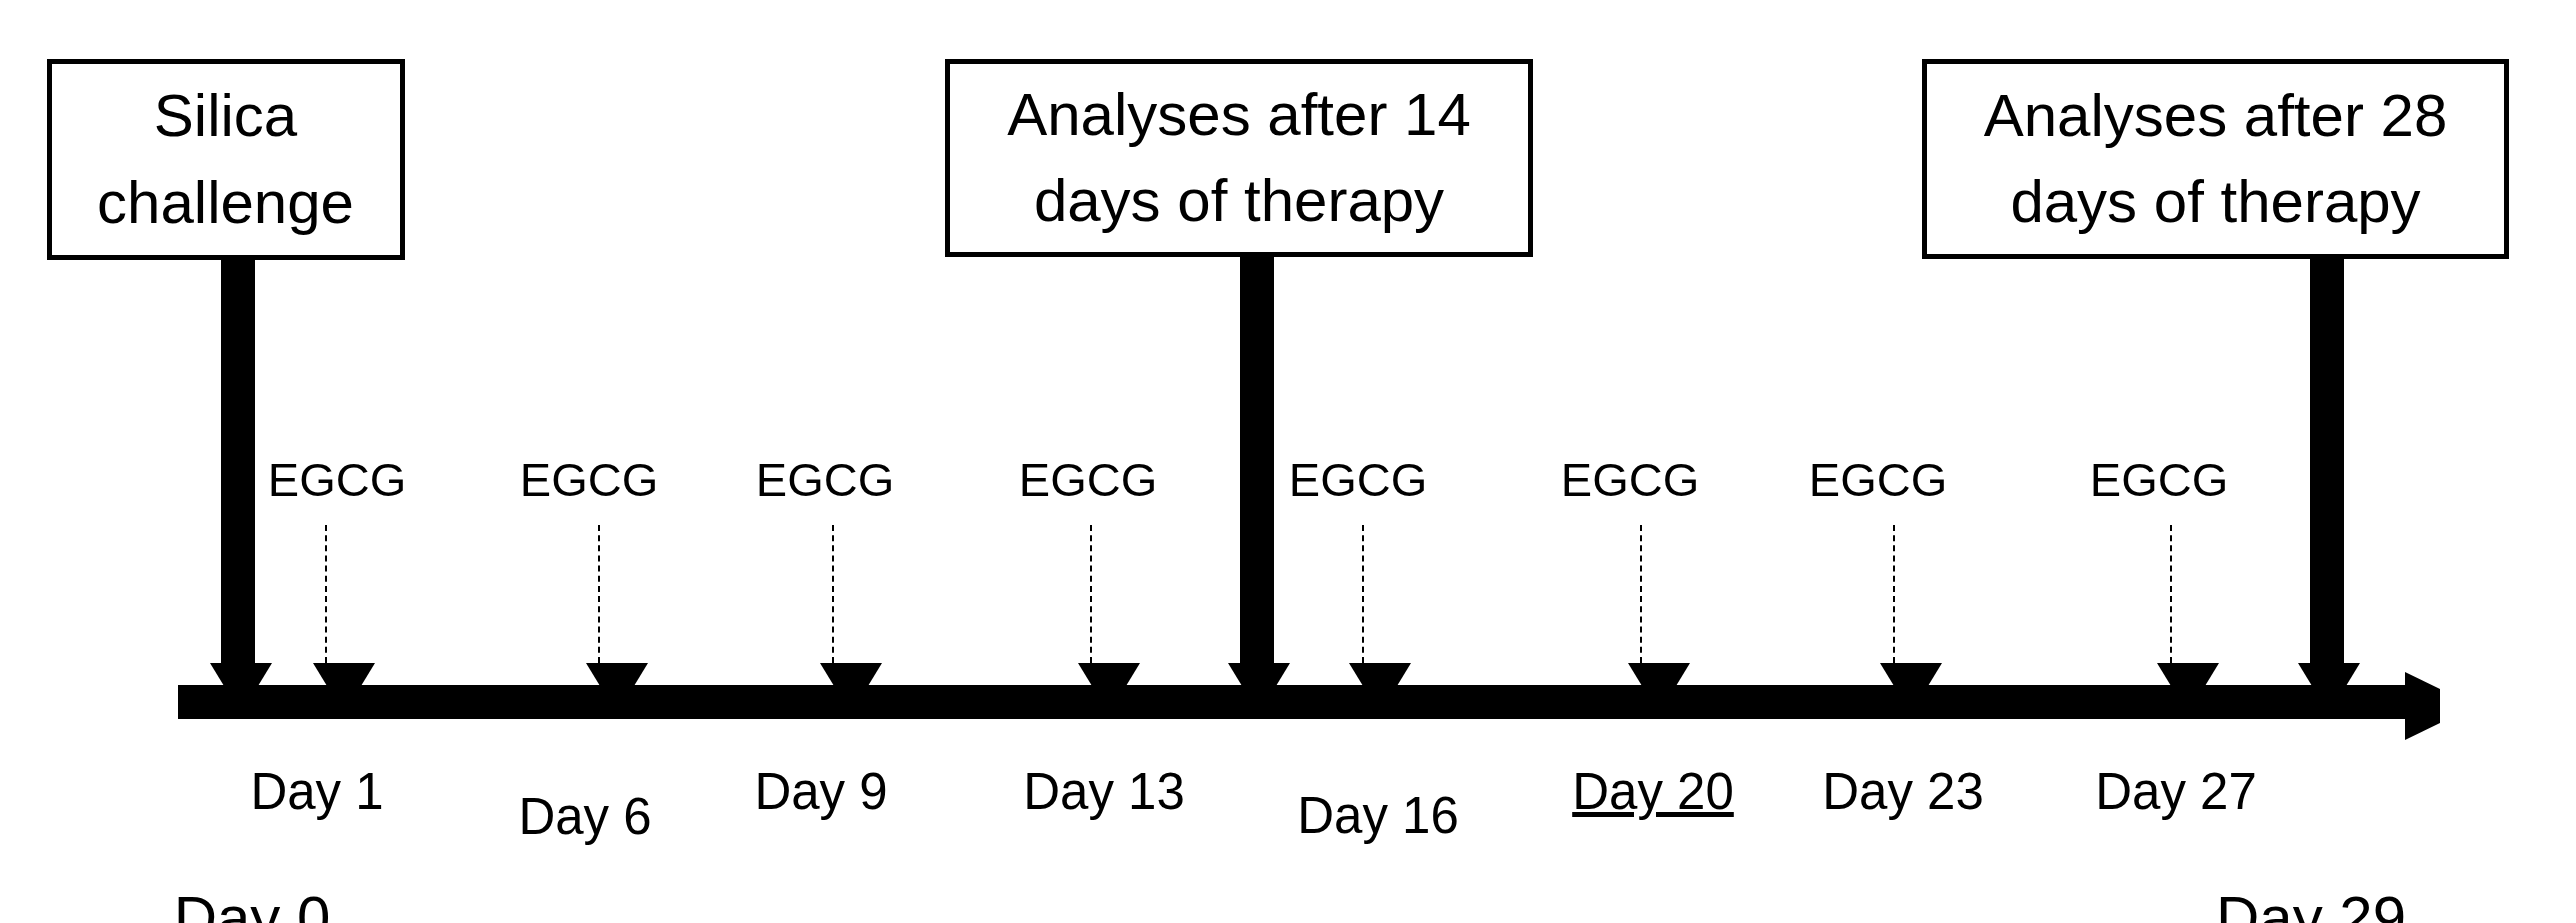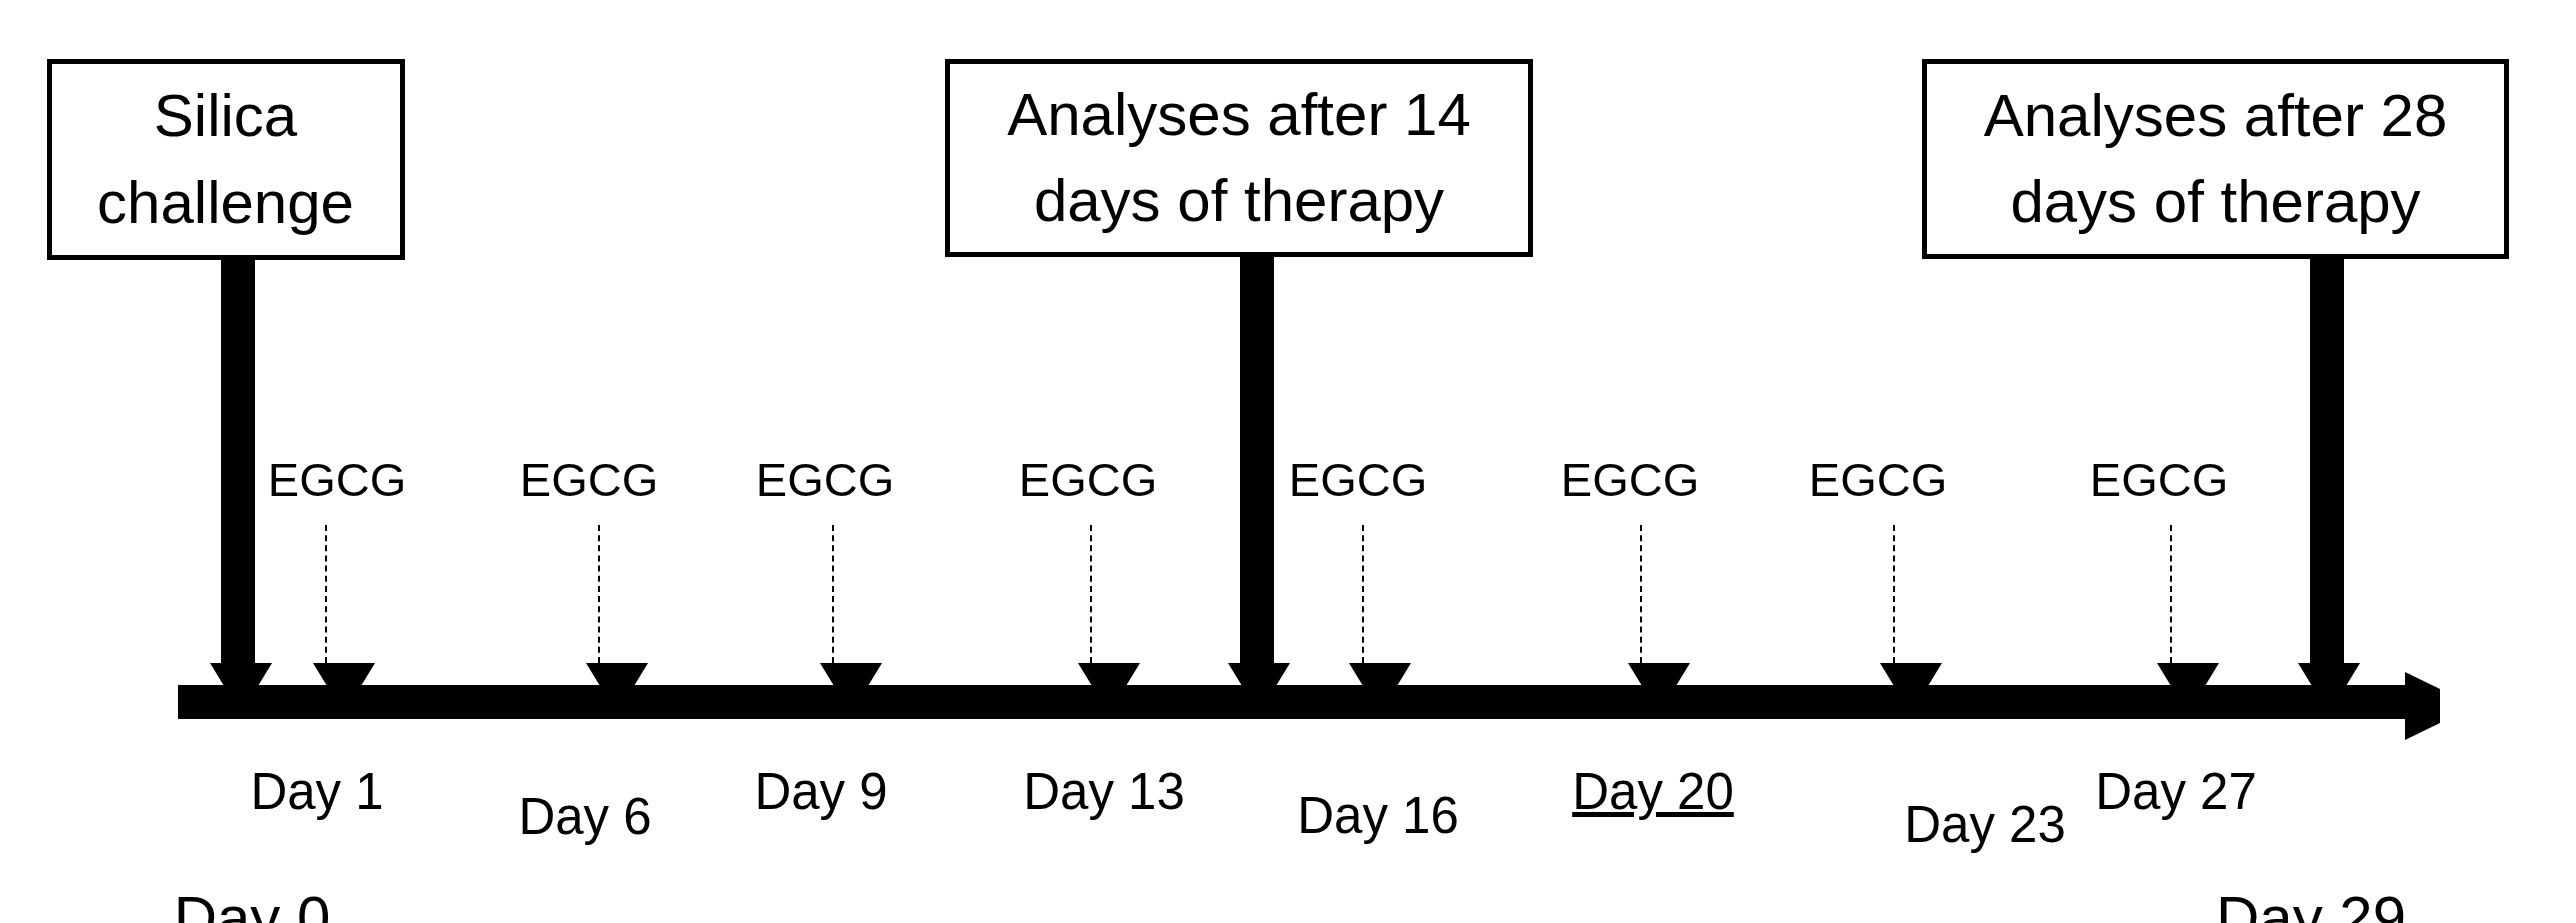--- a/index.html
+++ b/index.html
@@ -110,21 +110,21 @@
     <div class="egcg-label" style="left:1596px; top:401px;">EGCG</div>
     <div class="dashline" style="left:1606px; top:491px; height:138px;"></div>
     <div class="arrowhead-down" style="left:1594px; top:629px;"></div>
     <div class="tick-label" style="left:1619px; top:711px;text-decoration:underline;">Day 20</div>
   </div>
 
   <div class="group">
     <div class="egcg-label" style="left:1844px; top:401px;">EGCG</div>
     <div class="dashline" style="left:1859px; top:491px; height:138px;"></div>
     <div class="arrowhead-down" style="left:1846px; top:629px;"></div>
-    <div class="tick-label" style="left:1951px; top:711px;margin-top:33px;">Day 23</div>
+    <div class="tick-label" style="left:1869px; top:711px;">Day 23</div>
   </div>
 
   <div class="group">
     <div class="egcg-label" style="left:2125px; top:401px;">EGCG</div>
     <div class="dashline" style="left:2136px; top:491px; height:138px;"></div>
     <div class="arrowhead-down" style="left:2123px; top:629px;"></div>
     <div class="tick-label" style="left:2142px; top:711px;">Day 27</div>
   </div>
 
   <div class="group">

